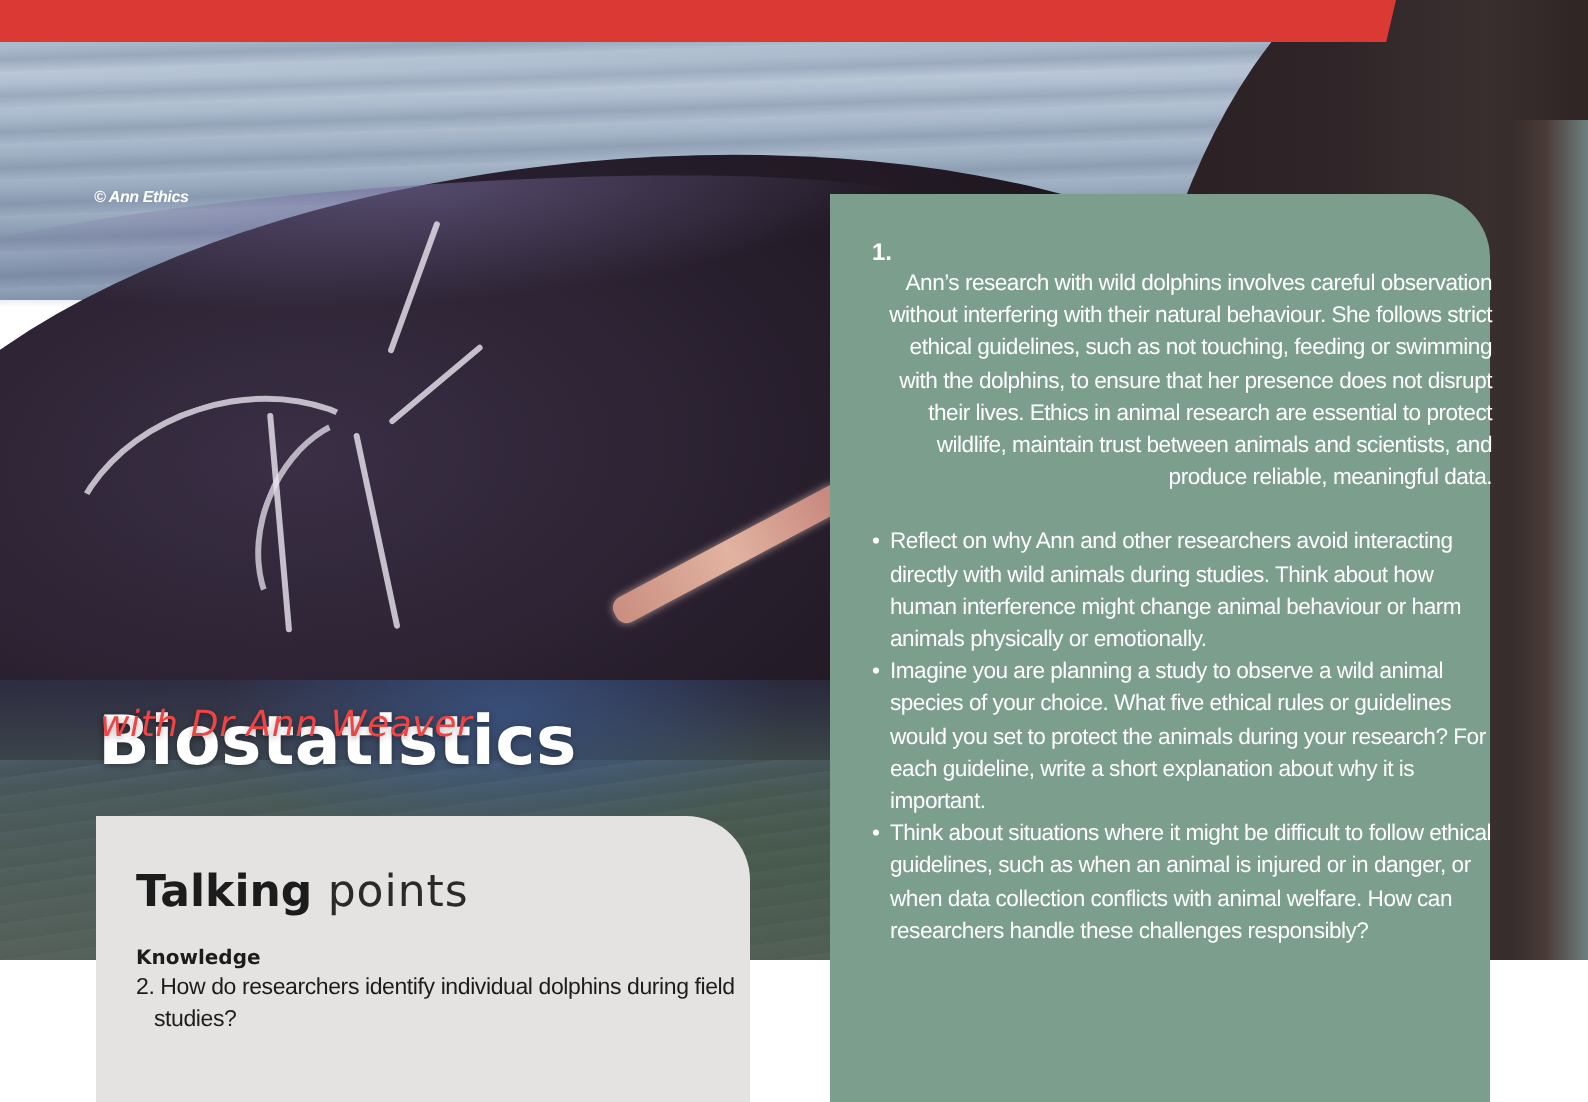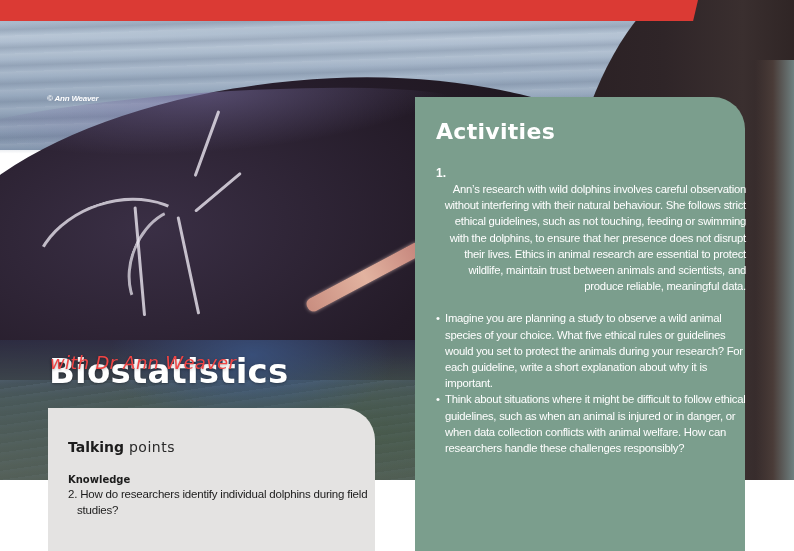--- a/index.html
+++ b/index.html
@@ -111,21 +111,21 @@
   .activities li {
     position: relative; padding-left: 9px; font-size: 11.3px; line-height: 16.2px; letter-spacing: -0.25px;
   }
   .activities li::before { content: "•"; position: absolute; left: 0; top: 0; }
 
   
   .talking {
     position: absolute; left: 48px; top: 408px; width: 327px; height: 160px;
     background: #e4e3e2; border-top-right-radius: 32px; padding: 26px 0 0 20px; color: #1c1c1c;
   }
-  .talking h2 { font-family: "DejaVu Sans", sans-serif; font-size: 14px; line-height: 26px; margin-bottom: 14px; }
+  .talking h2 { font-family: "DejaVu Sans", sans-serif; font-size: 22px; line-height: 26px; margin-bottom: 14px; }
   .talking h2 .bold { font-weight: bold; }
   .talking h2 .light { font-weight: normal; font-style: normal; color: #2a2a2a; letter-spacing: 0.5px; }
   .talking h3 { font-family: "DejaVu Sans", sans-serif; font-weight: bold; font-size: 10px; margin-bottom: 1px; }
   .talking ol { list-style: none; width: 300px; }
   .talking li { font-size: 11.5px; line-height: 16px; padding-left: 9px; text-indent: -9px; letter-spacing: -0.2px; }
 </style>
 </head>
 <body>
 
 <div class="photo">
@@ -139,30 +139,30 @@
   <div class="scar-line" style="left:195px;top:210px;width:60px;transform:rotate(-40deg);"></div>
   <div class="scar-line" style="left:178px;top:215px;width:100px;transform:rotate(78deg);"></div>
   <div class="scar-line" style="left:135px;top:205px;width:110px;transform:rotate(85deg);"></div>
   <div class="wound"></div>
   <div class="water-lower"></div>
   <div class="splash" style="opacity:0.85"></div>
 </div>
 
 <div class="red-bar"></div>
 
-<div class="credit">© Ann Weaver</div>
+<div class="credit">© Ann Ethics</div>
 
 <div class="title">Biostatistics</div>
 <div class="subtitle">with Dr Ann Weaver</div>
 
 <section class="activities">
-  <h2>Activities</h2>
   <div class="num">1.</div>
   <p class="para">Ann’s research with wild dolphins involves careful observation without interfering with their natural behaviour. She follows strict ethical guidelines, such as not touching, feeding or swimming with the dolphins, to ensure that her presence does not disrupt their lives. Ethics in animal research are essential to protect wildlife, maintain trust between animals and scientists, and produce reliable, meaningful data.</p>
   <ul>
+    <li>Reflect on why Ann and other researchers avoid interacting directly with wild animals during studies. Think about how human interference might change animal behaviour or harm animals physically or emotionally.</li>
     <li>Imagine you are planning a study to observe a wild animal species of your choice. What five ethical rules or guidelines would you set to protect the animals during your research? For each guideline, write a short explanation about why it is important.</li>
     <li>Think about situations where it might be difficult to follow ethical guidelines, such as when an animal is injured or in danger, or when data collection conflicts with animal welfare. How can researchers handle these challenges responsibly?</li>
   </ul>
 </section>
 
 <section class="talking">
   <h2>
     <span class="bold">Talking</span>
     <span class="light">points</span>
   </h2>

